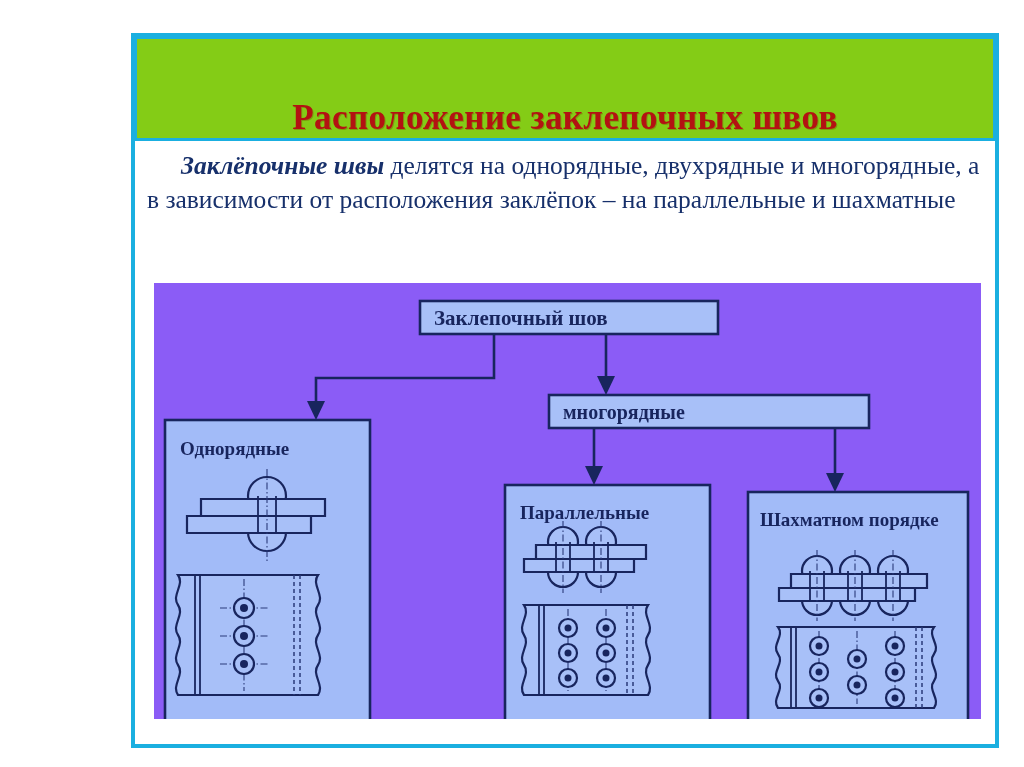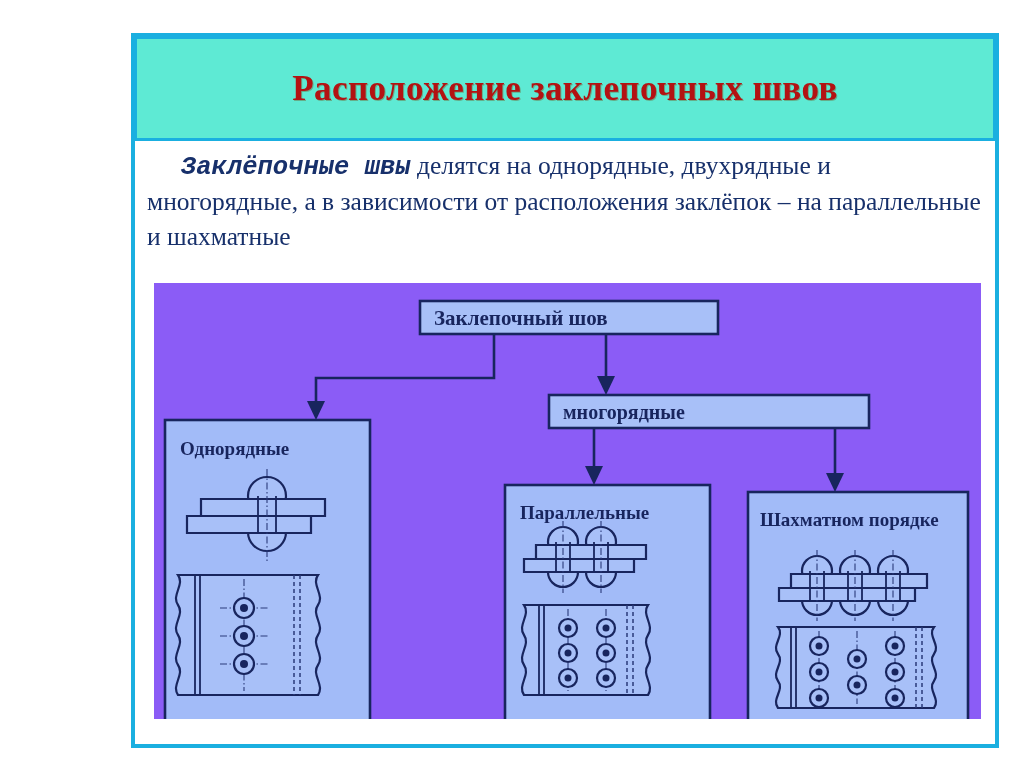--- a/index.html
+++ b/index.html
@@ -27,25 +27,25 @@
     background: #ffffff;
   }
 
   
   #title-bar {
     position: absolute;
     left: -1px;
     top: -1px;
     width: 862px;
     height: 105px;
-    background: #5eead4;
+    background: #84cc16;
     border: 3px solid #1aafe0;
     box-sizing: border-box;
     display: flex;
-    align-items: center;
+    align-items: flex-end;
     justify-content: center;
   }
   #title-text {
     font-family: "Liberation Serif", "DejaVu Serif", serif;
     font-weight: bold;
     font-size: 35px;
     color: #b31212;
     letter-spacing: 0.4px;
     text-shadow: 1px 1px 0 rgba(120,60,0,0.35);
     white-space: nowrap;
@@ -58,21 +58,20 @@
     top: 112px;
     width: 838px;
     color: #17306b;
     font-size: 25.5px;
     line-height: 1.35;
     font-family: "Liberation Serif", "DejaVu Serif", serif;
   }
   #body-text .lead {
     font-weight: bold;
     font-style: italic;
-    font-family: Liberation Mono, monospace;
   }
   #body-text .indent { display: inline-block; width: 34px; }
 
   
   #diagram-panel {
     position: absolute;
     left: 19px;
     top: 246px;
     width: 827px;
     height: 436px;

